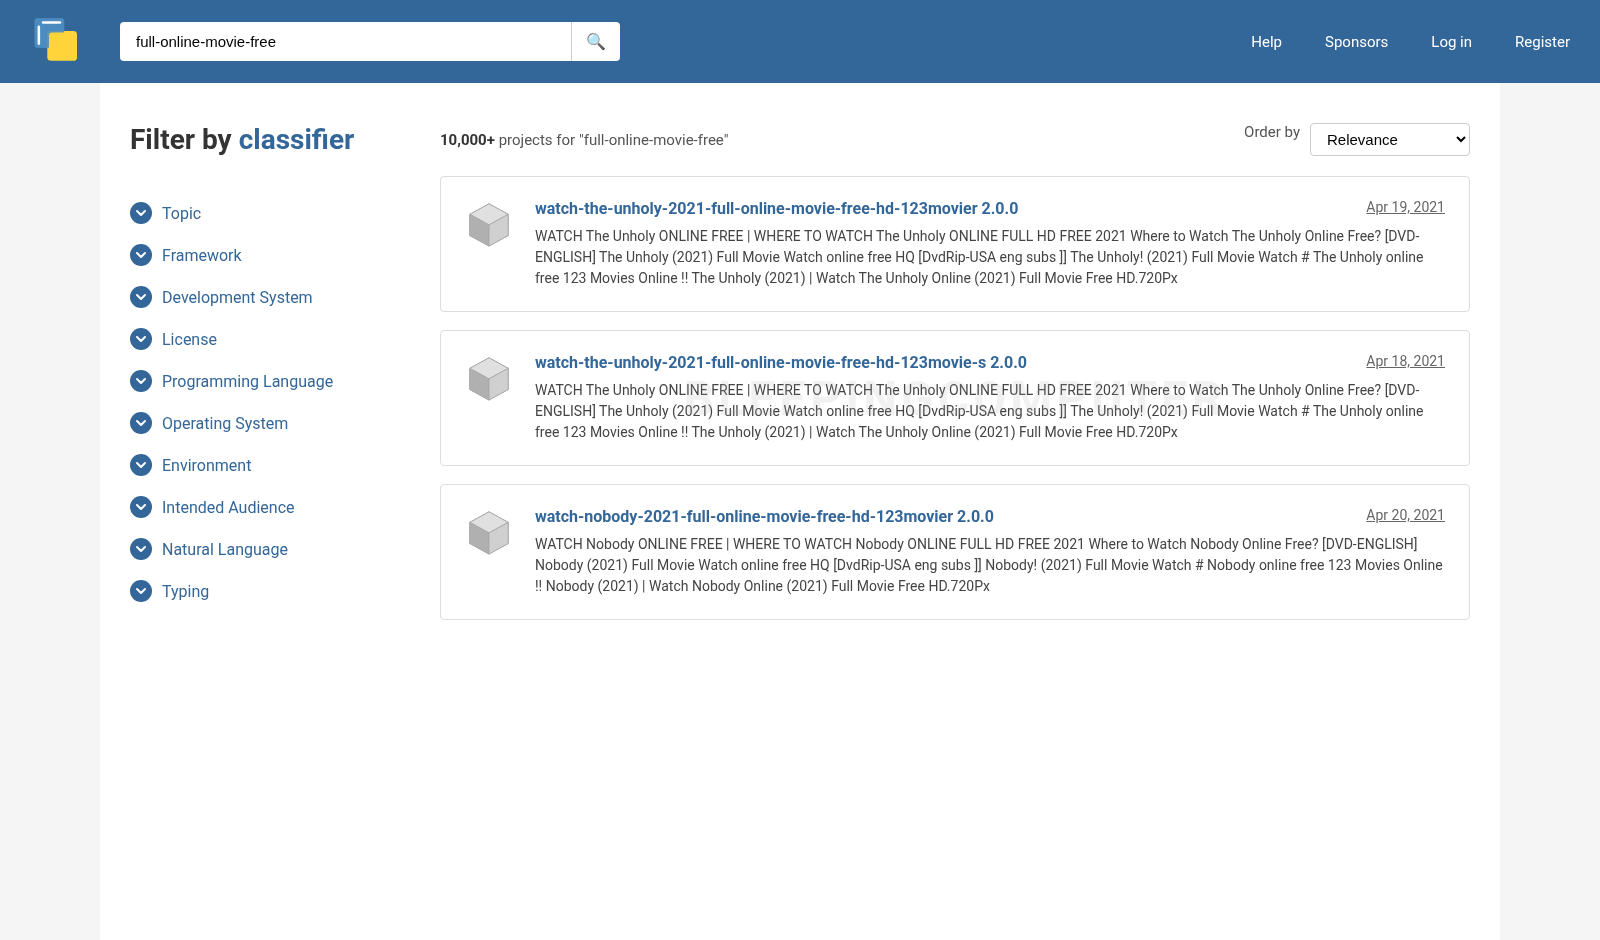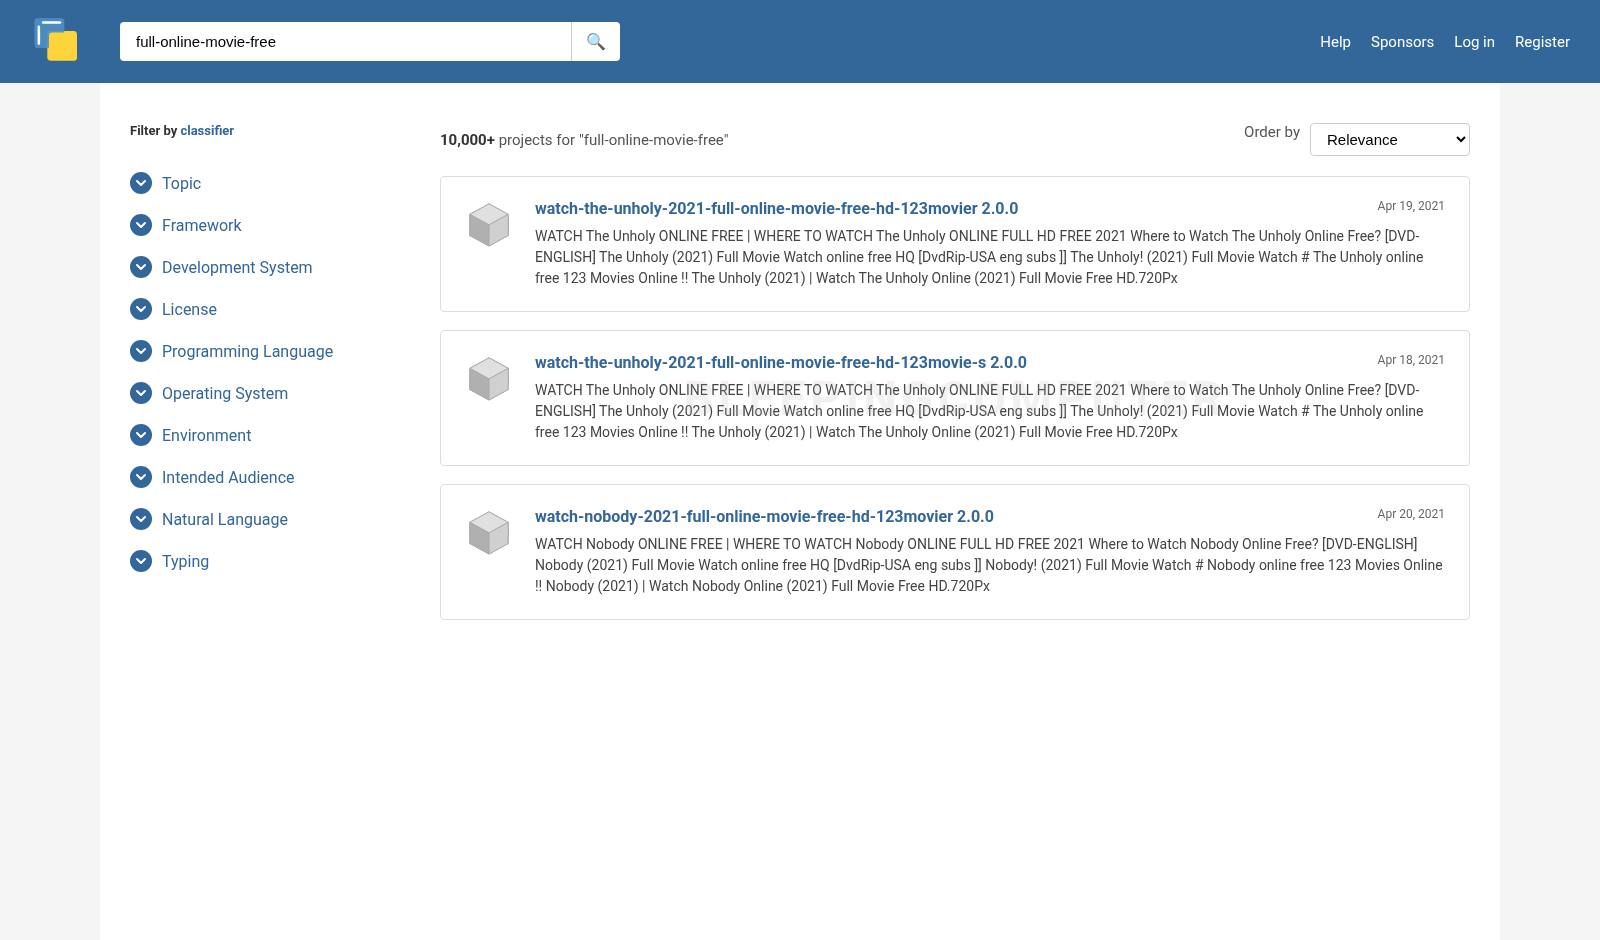--- a/index.html
+++ b/index.html
@@ -41,21 +41,21 @@
       border-left: 1px solid #ccc;
       border-radius: 0 4px 4px 0;
       padding: 10px 14px;
       cursor: pointer;
       font-size: 16px;
       color: #555;
     }
     .header-nav {
       margin-left: auto;
       display: flex;
-      gap: 20px;
+      gap: 43px;
       align-items: center;
     }
     .header-nav a {
       color: #fff;
       text-decoration: none;
       font-size: 15px;
     }
 
     
     .main-container {
@@ -68,23 +68,23 @@
       min-height: calc(100vh - 83px);
     }
 
     
     .sidebar {
       width: 280px;
       flex-shrink: 0;
       padding-top: 10px;
     }
     .sidebar-title {
-      font-size: 13px;
+      font-size: 28px;
       font-weight: bold;
-      margin-bottom: 24px;
+      margin-bottom: 36px;
       color: #333;
     }
     .sidebar-title a {
       color: #336699;
       text-decoration: none;
     }
 
     .filter-item {
       display: flex;
       align-items: center;
@@ -174,24 +174,25 @@
       margin-bottom: 8px;
       gap: 36px;
     }
     .package-title {
       font-size: 16px;
       font-weight: bold;
       color: #336699;
       text-decoration: none;
     }
     .package-date {
-      font-size: 12px;
+      font-size: 14px;
       color: #666;
       white-space: nowrap;
       margin-left: 20px;
+      text-decoration: underline;
     }
     .package-desc {
       font-size: 14px;
       color: #444;
       line-height: 1.5;
     }
 
     
     .watermark {
       position: absolute;

